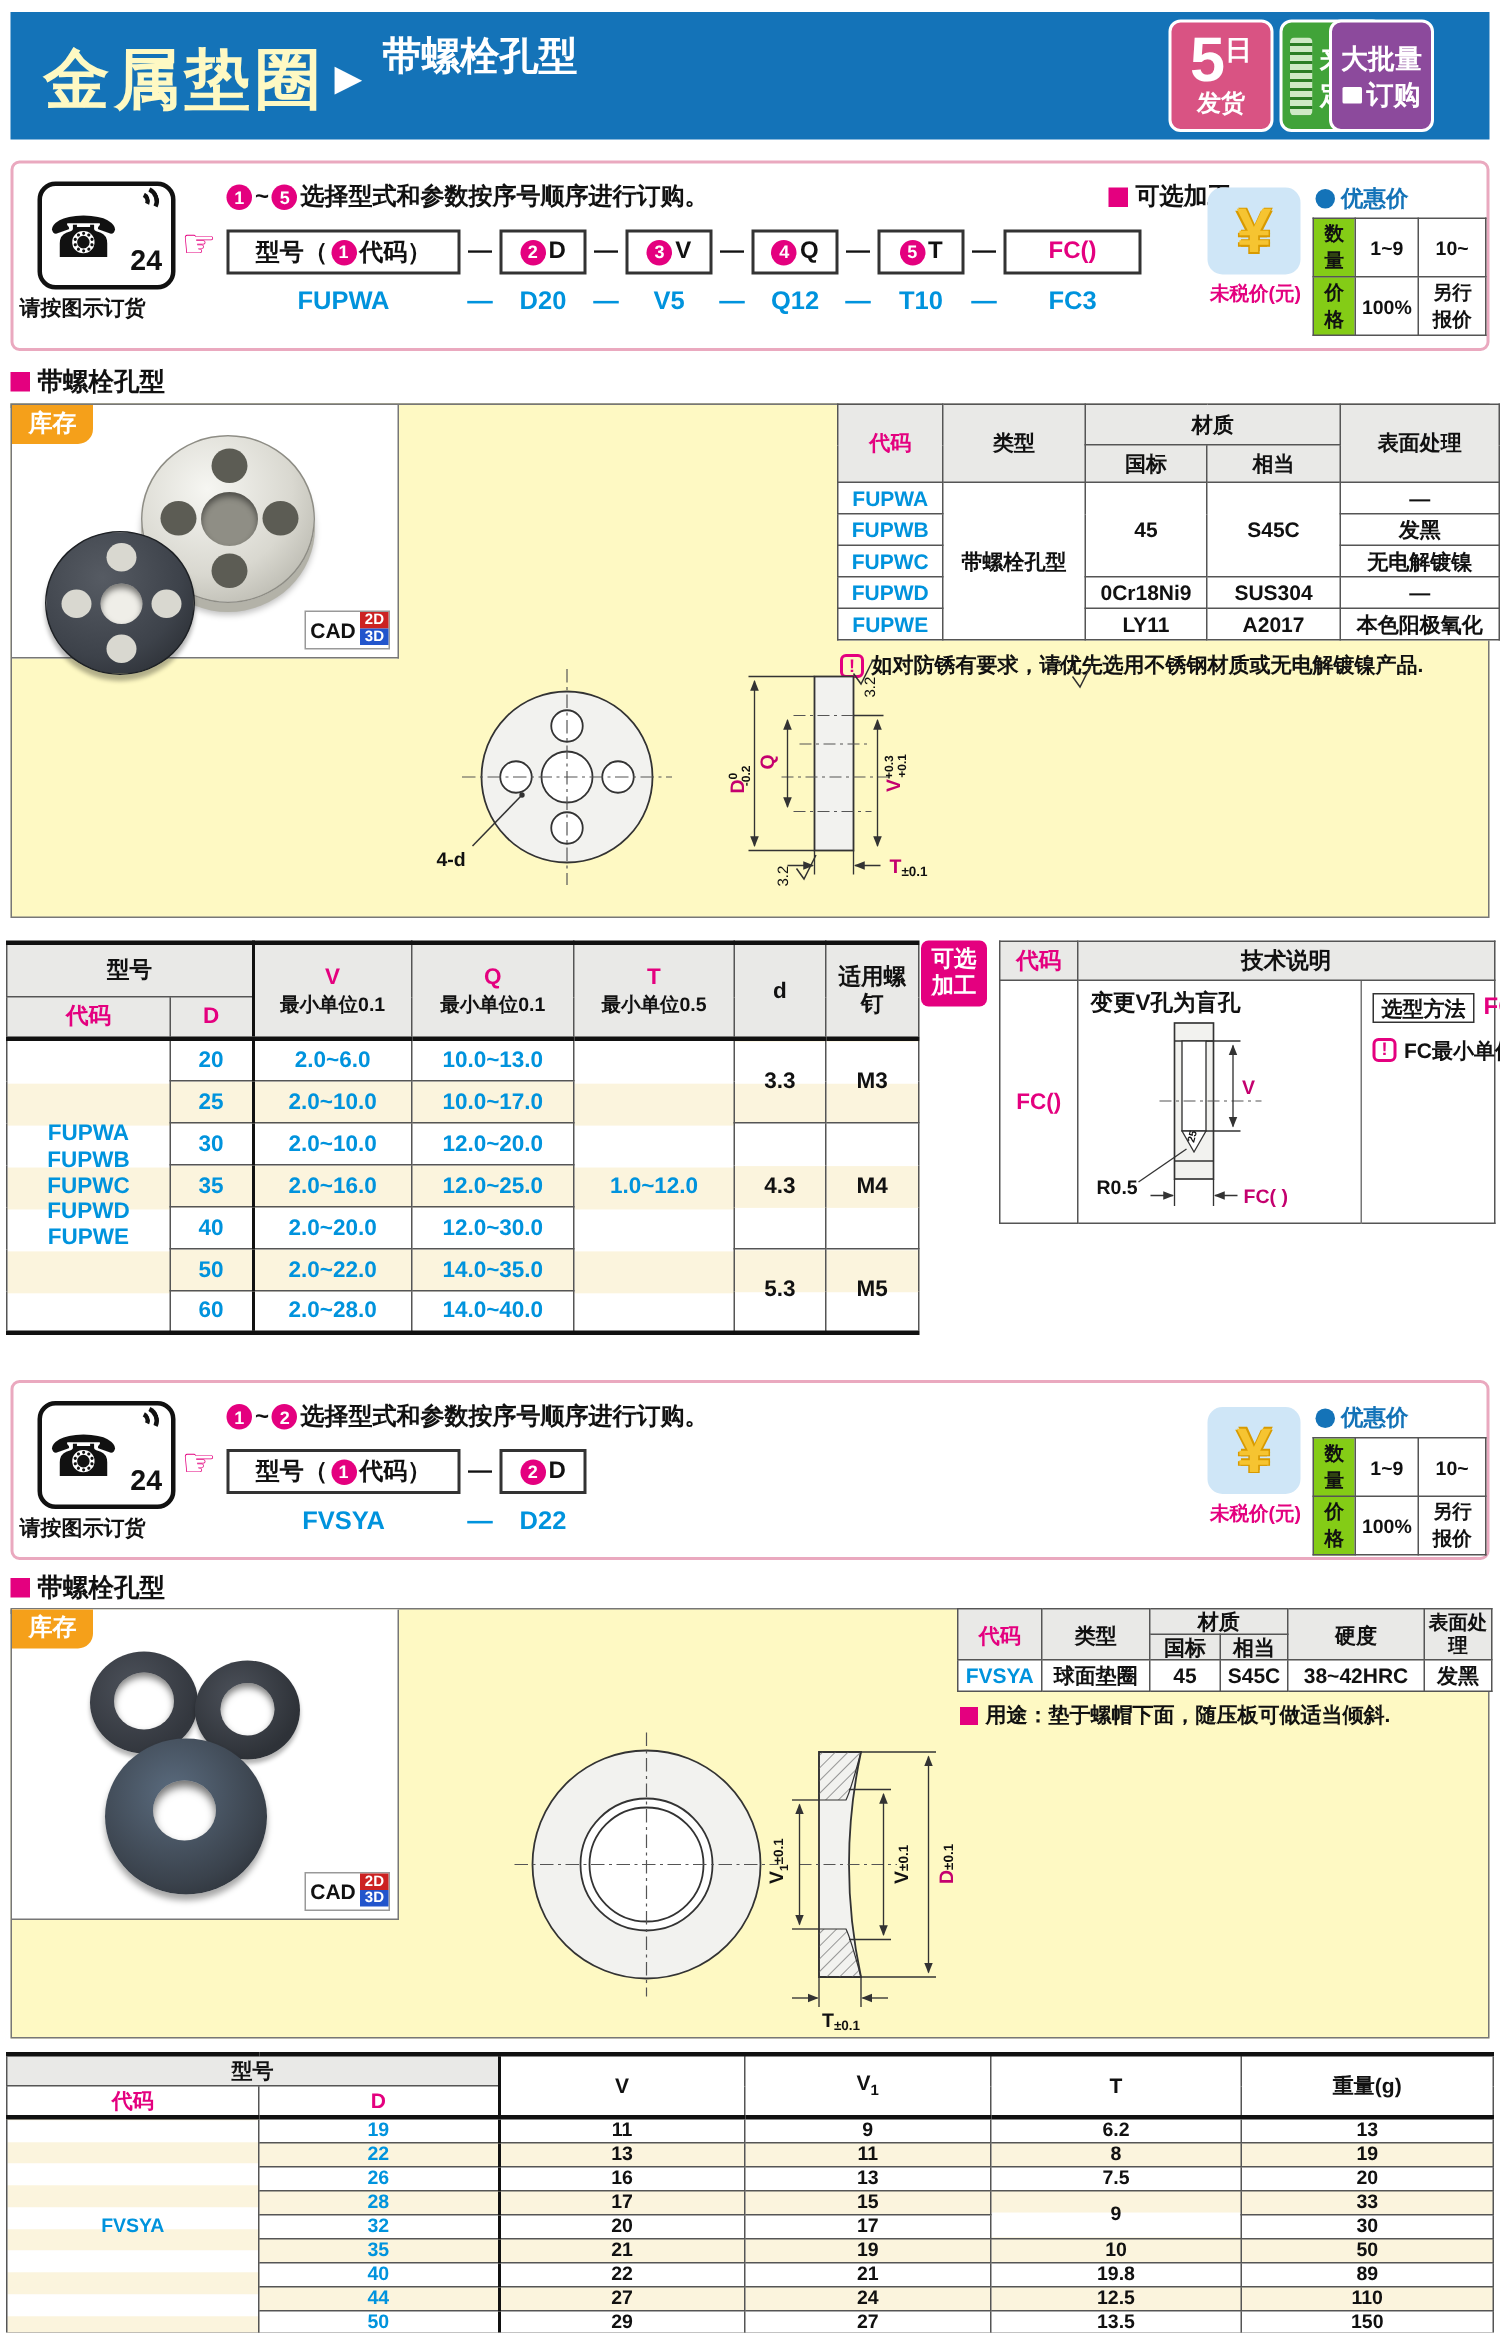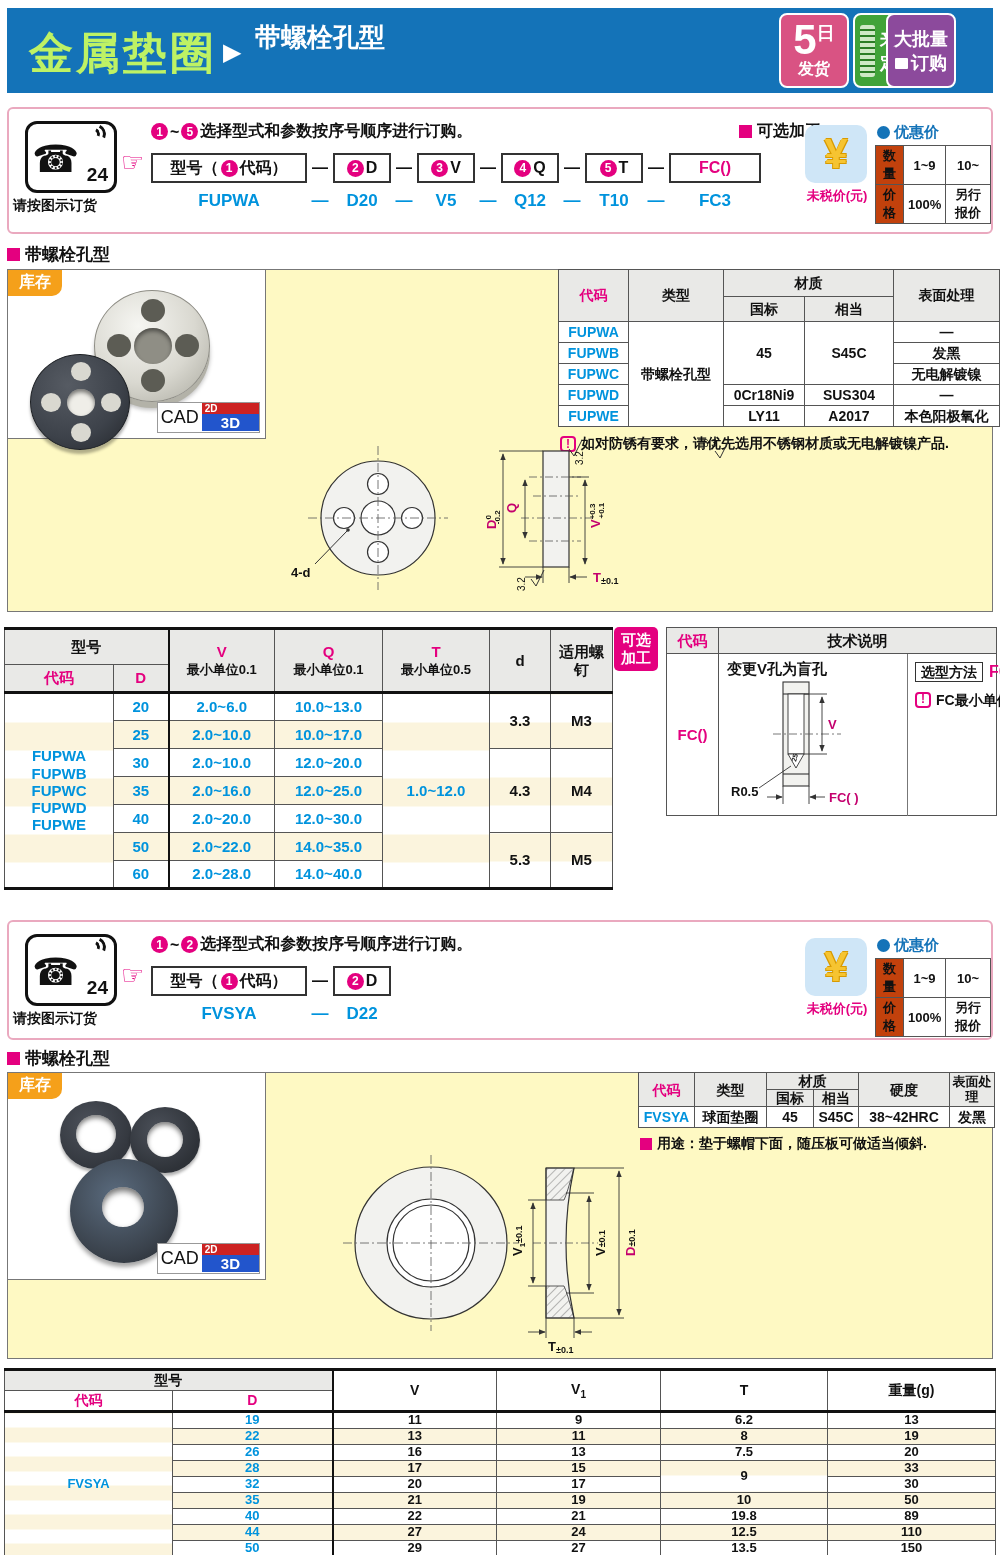--- a/index.html
+++ b/index.html
@@ -3,21 +3,21 @@
 <meta charset="utf-8">
 <style>
 *{box-sizing:border-box;margin:0;padding:0}
 body{background:#fff;font-family:"Liberation Sans","DejaVu Sans",sans-serif;color:#111}
 #page{position:relative;width:1000px;height:1555px;background:#fff;overflow:hidden}
 .abs{position:absolute}
 .pk{color:#e4007f;font-weight:bold}
 .bl{color:#0093dd;font-weight:bold}
 
 #hdr{left:7px;top:8px;width:986px;height:85px;background:#1473b8}
-#hdr .title{position:absolute;left:22px;top:16px;font-size:44px;font-weight:bold;color:#bef264;letter-spacing:3px}
+#hdr .title{position:absolute;left:22px;top:16px;font-size:44px;font-weight:bold;color:#fef9c3;letter-spacing:3px}
 #hdr .arrow{position:absolute;left:216px;top:30px;font-size:24px;color:#fff}
 #hdr .sub{position:absolute;left:248px;top:13px;color:#fff;font-weight:bold;font-size:26px;line-height:1.25}
 .badge{position:absolute;top:5px;width:70px;height:75px;border:2px solid #fff;border-radius:8px;color:#fff;display:flex;flex-direction:column;align-items:center;justify-content:center;font-weight:bold}
 .badge.pinkb{background:#d95383}
 .badge.greenb{background:#41a339;flex-direction:row}
 .badge.purpleb{background:#8c4a9c}
 .badge .big5{font-size:42px;line-height:0.9}
 .badge .r1{font-size:18px}.badge .r2{font-size:16px}
 .ruler{width:15px;height:52px;background:#cfe9c6;border-radius:3px;background-image:repeating-linear-gradient(to bottom,transparent 0,transparent 4px,#2c7d26 4px,#2c7d26 6px);margin-right:5px}
 .docic{display:inline-block;width:13px;height:11px;background:#fff;border-radius:1px;margin-right:3px}
@@ -42,32 +42,32 @@
 .exrow{position:absolute;left:142px;top:82px;display:flex;align-items:center}
 .exrow .slot{display:flex;align-items:center;justify-content:center;color:#0093dd;font-weight:bold;font-size:17px}
 
 .yenbox{position:absolute;left:796px;top:16px;width:62px;height:58px;background:#cfe6f7;border-radius:10px;display:flex;align-items:center;justify-content:center}
 .yen{font-size:42px;font-weight:bold;color:#f6c431;text-shadow:1px 1px 0 #d89a00,-1px 1px 0 #d89a00,1px -1px 0 #d89a00}
 .yencap{position:absolute;left:776px;top:78px;width:104px;text-align:center;font-size:13px;font-weight:bold;color:#e4007f}
 .dealtit{position:absolute;left:868px;top:14px;font-size:15px;font-weight:bold;color:#1473b8;display:flex;align-items:center;gap:4px}
 .dealdot{width:13px;height:13px;border-radius:50%;background:#1473b8;display:inline-block}
 .ptable{position:absolute;left:866px;top:36px;border-collapse:collapse;font-size:13px}
 .ptable td{border:1px solid #555;padding:1px 4px;text-align:center;font-weight:bold;height:19px}
-.ptable td.lab{background:#c2410c}
+.ptable td.lab{background:#84cc16}
 
 .seclabel{left:7px;width:986px;border-bottom:3px solid #111;padding-bottom:3px;display:flex;align-items:center;font-size:17px;font-weight:bold}
 
 .bigbox{left:7px;width:986px;border:1.5px solid #777;background:#fef9c3}
 .photobox{position:absolute;left:0;top:0;width:258px;border-right:1.5px solid #777;border-bottom:1.5px solid #777;background:#fff}
 .stock{position:absolute;left:0;top:0;background:#f5a01a;color:#fff;font-weight:bold;font-size:16px;padding:2px 11px 3px;border-radius:0 0 10px 0;z-index:3}
 .cadbadge{position:absolute;right:5px;bottom:5px;display:flex;align-items:stretch;border:1px solid #999;background:#fff;z-index:3}
-.cadbadge .cadtxt{font-size:18px;font-weight:normal;padding:4px 3px;display:flex;align-items:center}
+.cadbadge .cadtxt{font-size:14px;font-weight:bold;padding:4px 3px;display:flex;align-items:center}
 .cadbadge .dd{display:flex;flex-direction:column}
 .cadbadge .d2{background:#cc2222;color:#fff;font-size:10px;font-weight:bold;padding:0 3px}
-.cadbadge .d3{background:#2255cc;color:#fff;font-size:15px;font-weight:bold;padding:0 19px}
+.cadbadge .d3{background:#2255cc;color:#fff;font-size:10px;font-weight:bold;padding:0 3px}
 
 .wsilver{position:absolute;left:86px;top:20px;width:116px;height:112px;border-radius:50%;background:radial-gradient(circle at 38% 32%,#f6f6f2,#d9d8d0 55%,#a9a89e);border:1px solid #8e8d85;box-shadow:0 6px 0 #b3b2a8,0 8px 4px rgba(0,0,0,.25);z-index:1}
 .wblack{position:absolute;left:22px;top:84px;width:100px;height:96px;border-radius:50%;background:radial-gradient(circle at 38% 32%,#565b63,#3d424a 60%,#23262b);border:1px solid #1d2024;box-shadow:0 4px 3px rgba(0,0,0,.3);z-index:2}
 .hole{position:absolute;border-radius:50%}
 
 .ring{position:absolute;border-radius:50%;z-index:1}
 
 .tbl{border-collapse:collapse;table-layout:fixed;background:#fff}
 .tbl th,.tbl td{border:1px solid #555;text-align:center;vertical-align:middle;padding:0 1px;line-height:1.15}
 .tbl th{background:#e9e9e7;font-weight:bold}

